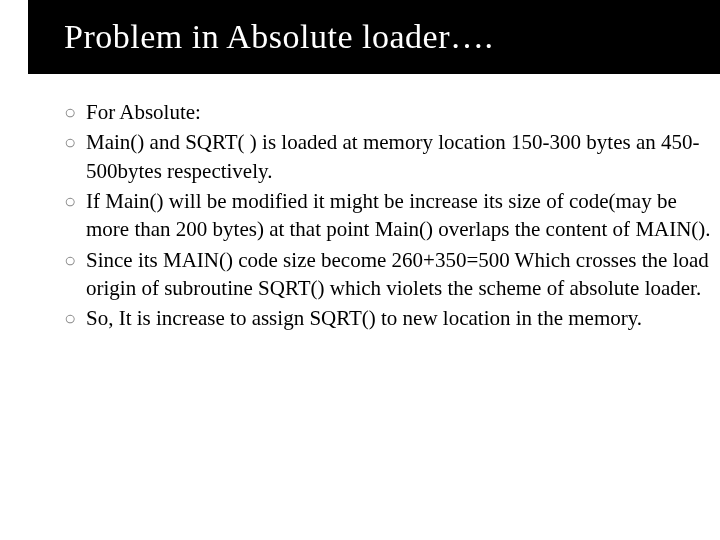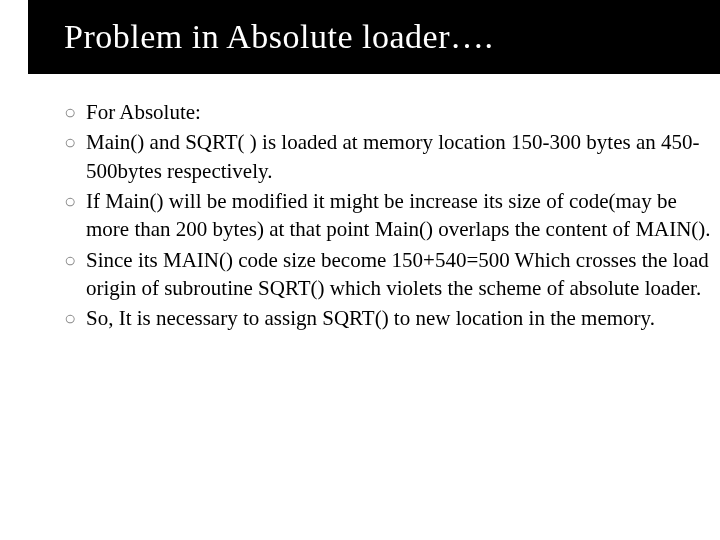--- a/index.html
+++ b/index.html
@@ -34,23 +34,23 @@
       <span class="bullet-text"><span></span><span class="underline">Main()</span><span> and </span><span class="underline">SQRT( )</span><span> is loaded at memory location 150-300 bytes an 450-500bytes respectively.</span></span>
     </div>
 
     <div class="bullet-item">
       <span class="bullet-mark">○</span>
       <span class="bullet-text"><span>If </span><span class="underline">Main()</span><span> will be modified it might be increase its size of code(may be more than </span><span class="underline">200</span><span> bytes) at that point Main() overlaps the content of </span><span class="underline">MAIN()</span><span>.</span></span>
     </div>
 
     <div class="bullet-item">
       <span class="bullet-mark">○</span>
-      <span class="bullet-text">Since its MAIN() code size become 150+540=500 Which crosses the load origin of subroutine SQRT() which violets the scheme of absolute loader.</span>
+      <span class="bullet-text">Since its MAIN() code size become 260+350=500 Which crosses the load origin of subroutine SQRT() which violets the scheme of absolute loader.</span>
     </div>
 
     <div class="bullet-item">
       <span class="bullet-mark">○</span>
-      <span class="bullet-text">So, It is necessary to assign SQRT() to new location in the memory.</span>
+      <span class="bullet-text">So, It is increase to assign SQRT() to new location in the memory.</span>
     </div>
 
   </div>
 
 </div>
 
 </body></html>

